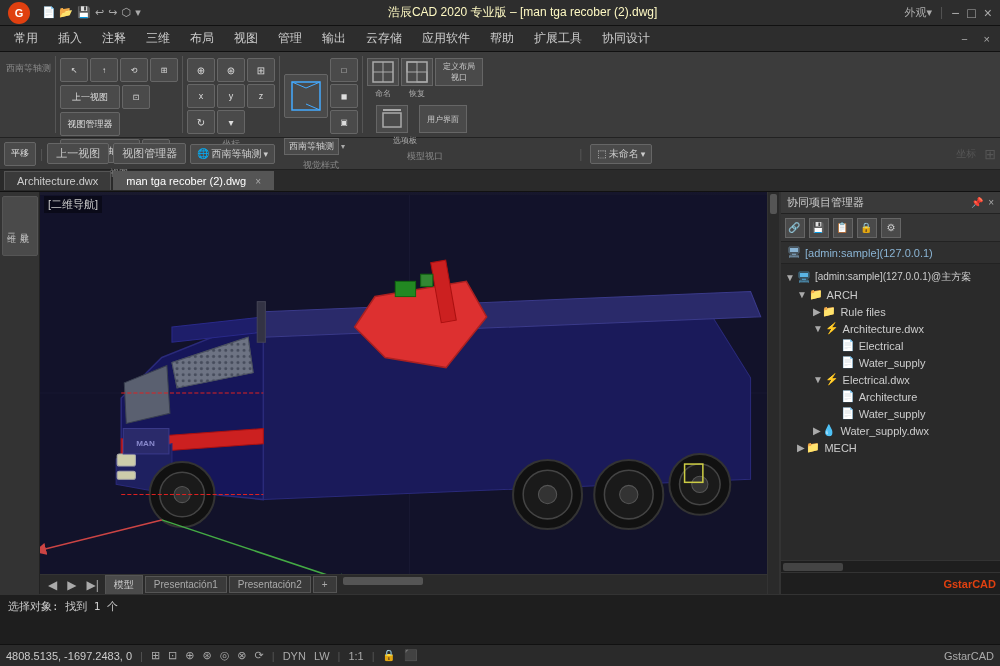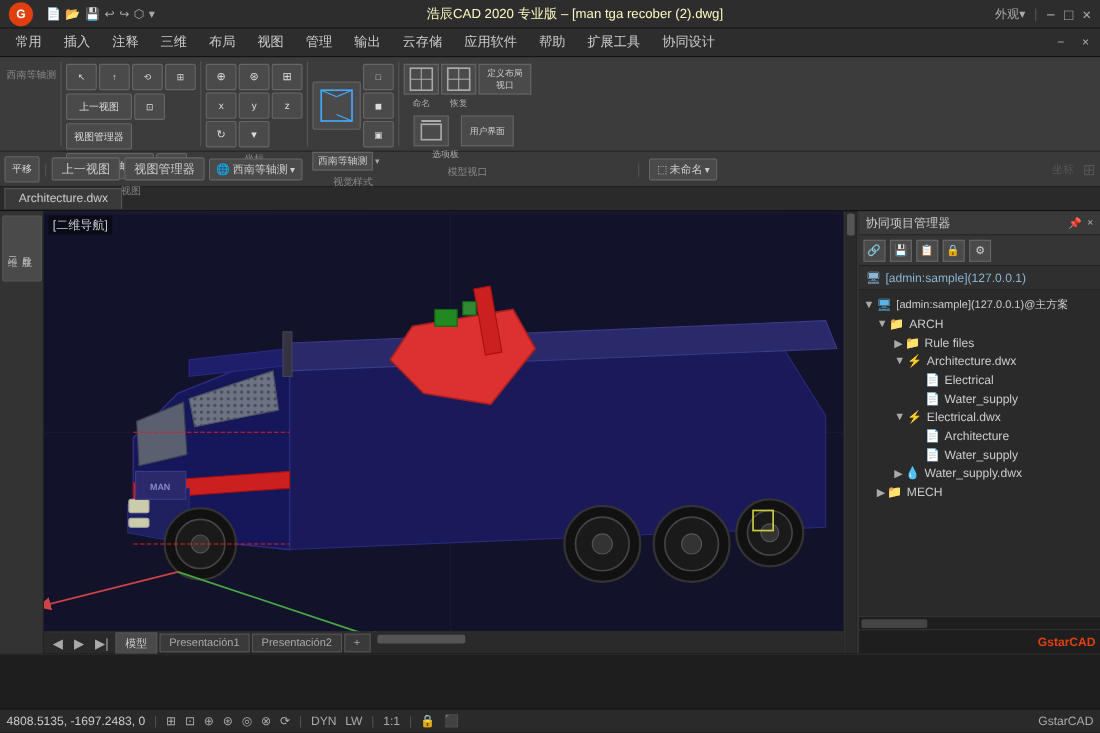--- a/index.html
+++ b/index.html
@@ -356,20 +356,24 @@
     <span style="font-size:9px;">▾</span>
   </div>
   <span style="color:#555; margin-left:auto; font-size:10px;">坐标</span>
   <span style="color:#555; margin-left:4px; font-size:14px; cursor:pointer;">⊞</span>
 </div>
 
 <div id="tabbar">
   <div class="tab">
     <span>Architecture.dwx</span>
   </div>
+  <div class="tab active">
+    <span>man tga recober (2).dwg</span>
+    <span class="close-x">×</span>
+  </div>
 </div>
 
 <div style="display:flex; height:402px;">
 
   <div id="two-nav">
     <div class="nav-btn" style="writing-mode:vertical-lr; text-align:center; height:60px; font-size:9px;">二维<br>导航</div>
   </div>
 
   <div id="viewport" style="flex:1; position:relative;">
 
@@ -567,20 +571,21 @@
       <div style="width:60px; height:8px; background:#444; margin:2px;" class="scroll-thumb"></div>
     </div>
 
     <div style="height:22px; background:#1e1e1e; border-top:1px solid #333; display:flex; align-items:center; justify-content:flex-end; padding-right:4px;">
       <span style="color:#e04010; font-size:11px; font-weight:bold;">GstarCAD</span>
     </div>
   </div>
 </div>
 
 <div id="command-area">
+  <div class="cmd-line">选择对象: 找到 1 个</div>
 </div>
 
 <div id="statusbar">
   <span class="coord">4808.5135, -1697.2483, 0</span>
   <span class="status-sep">|</span>
   <span>⊞</span>
   <span>⊡</span>
   <span>⊕</span>
   <span>⊛</span>
   <span>◎</span>

